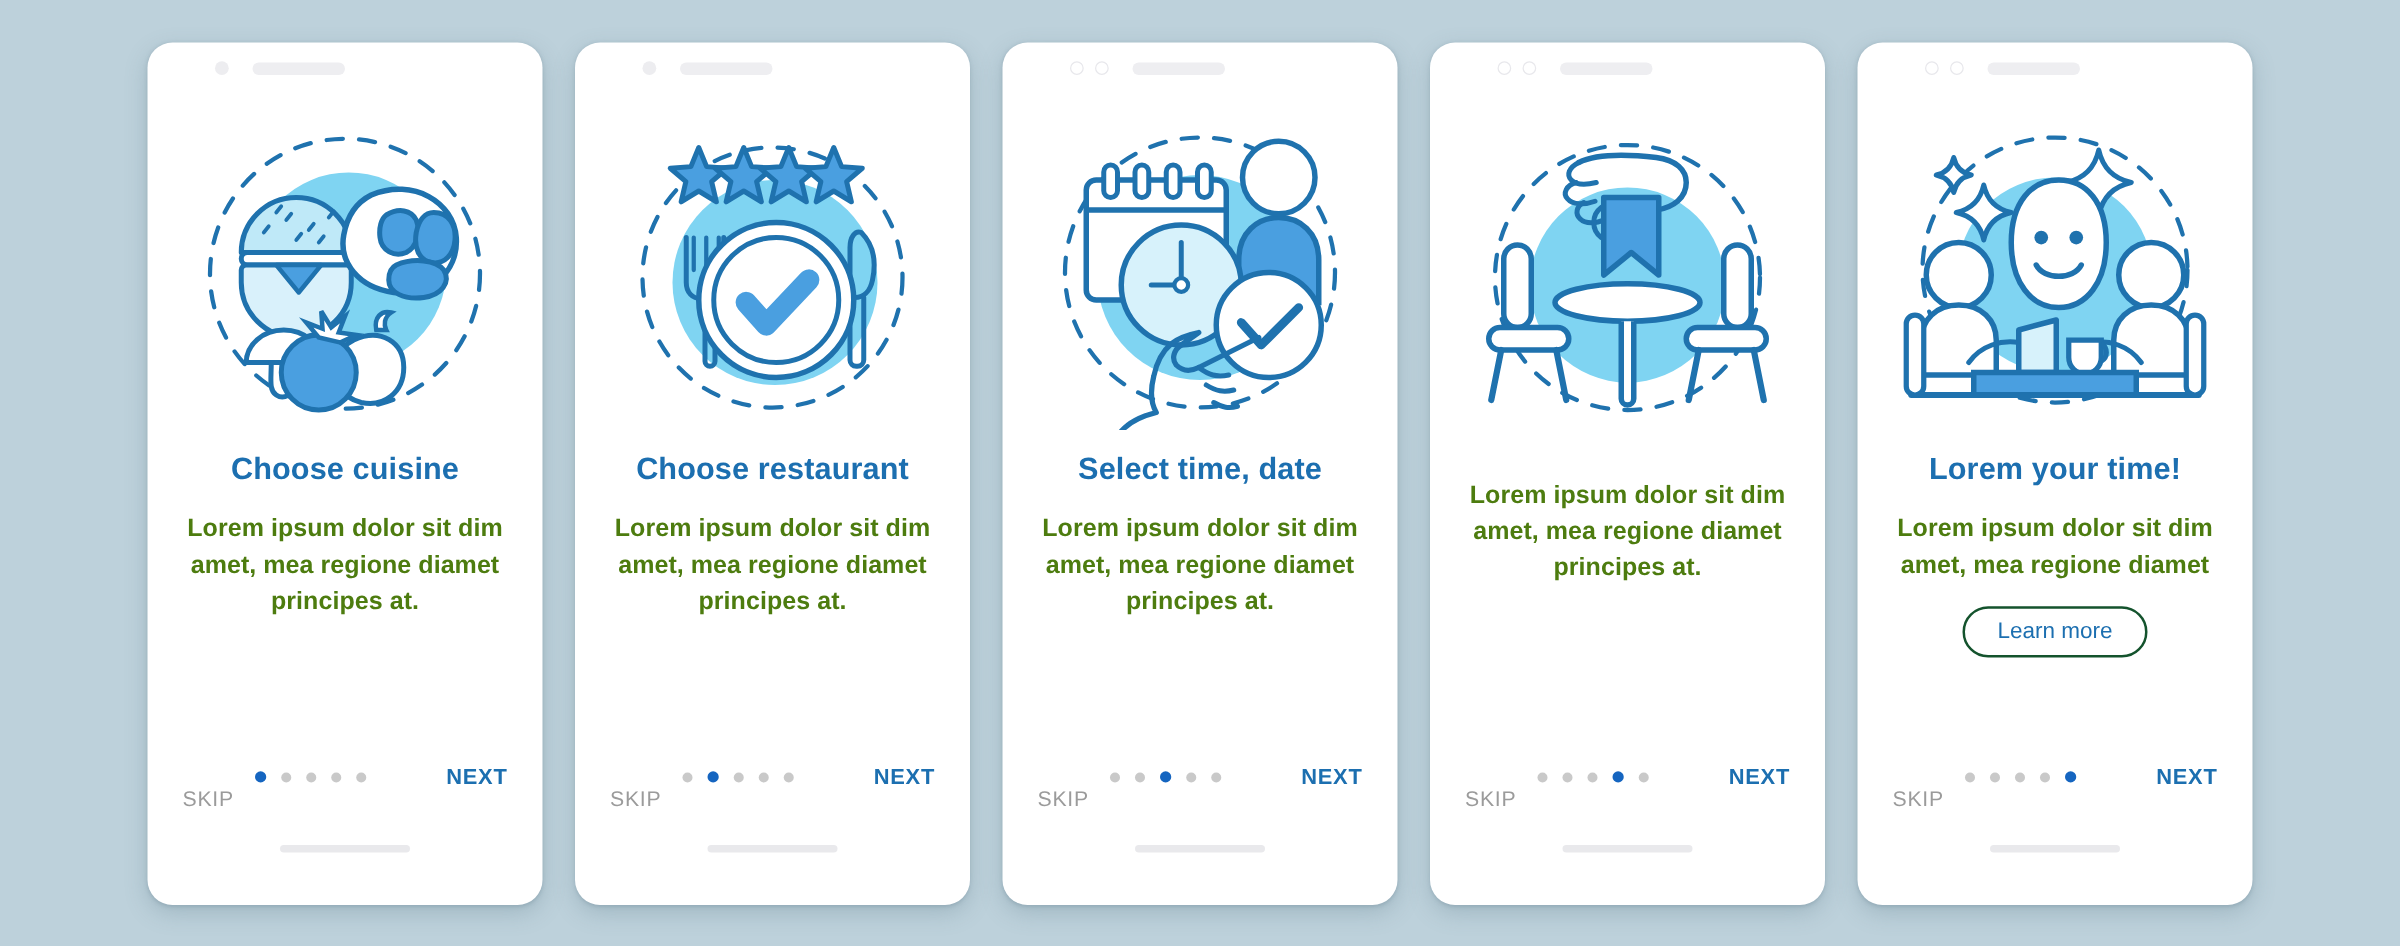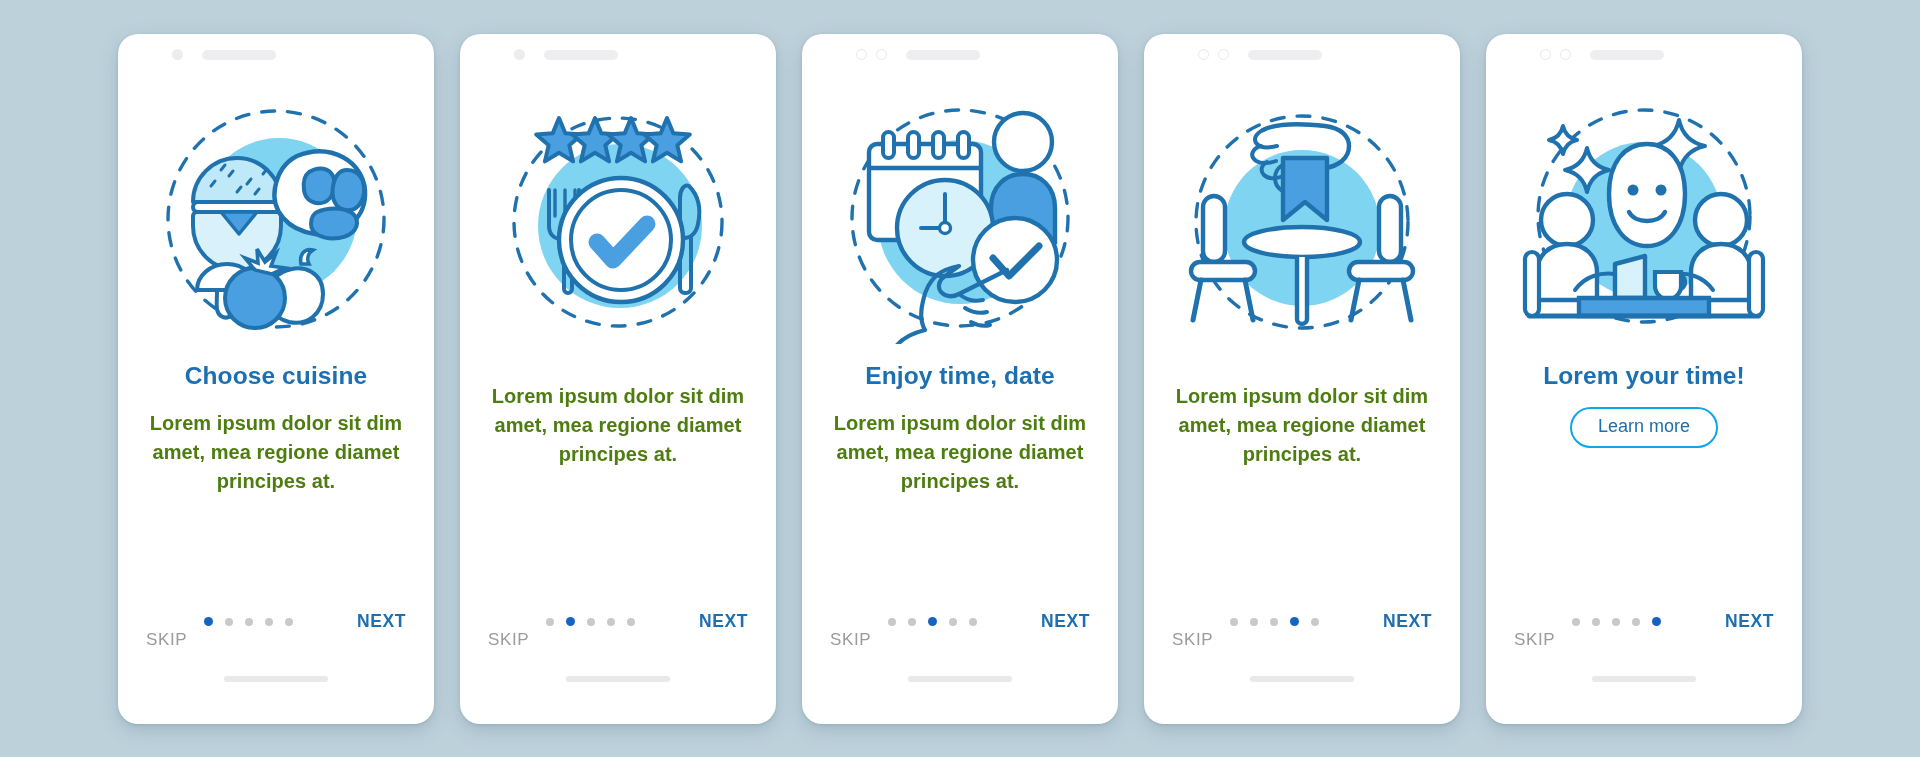--- a/index.html
+++ b/index.html
@@ -86,21 +86,21 @@
     line-height:1.45;
     text-align:center;
     margin:0;
     padding-top:20px;
     letter-spacing:.05px;
     font-weight:bold;
   }
   .learn-btn{
     margin-top:18px;
     display:inline-block;
-    border:2px solid #0ea5e9;
+    border:2px solid #14532d;
     color:#1c6fb0;
     background:transparent;
     border-radius:22px;
     font-size:18px;
     font-family:"Liberation Sans", sans-serif;
     padding:8px 26px 9px;
     cursor:pointer;
     line-height:1.1;
   }
   .spacer{flex:1 1 auto;}
@@ -215,20 +215,21 @@
             <path d="M56 96 v36 c0 8 5 13 12 13 h6 c7 0 12 -5 12 -13 v-36" stroke="#1f72ae" fill="none" stroke-width="4" stroke-linecap="round" stroke-linejoin="round"></path>
             <path d="M62 96 v26 M72 96 v26 M82 96 v26" stroke="#1f72ae" stroke-width="3.4" stroke-linecap="round"></path>
             <path d="M71 145 v50 a4 4 0 0 0 4 4 h0 a4 4 0 0 0 4 -4 v-50" stroke="#1f72ae" fill="none" stroke-width="4" stroke-linecap="round" stroke-linejoin="round"></path>
             <path d="M196 92 c10 10 12 24 9 38 c-2 10 -8 14 -14 14 h-4 v-40 c0 -8 4 -14 9 -12 z" stroke="#1f72ae" fill="none" stroke-width="4" stroke-linecap="round" stroke-linejoin="round"></path>
             <path d="M187 144 v50 a5 5 0 0 0 5 5 h1 a5 5 0 0 0 5 -5 v-50" stroke="#1f72ae" fill="none" stroke-width="4" stroke-linecap="round" stroke-linejoin="round"></path>
             <circle cx="128" cy="146" r="62" fill="#ffffff" stroke="#1f72ae" stroke-width="4.4"></circle>
             <circle cx="128" cy="146" r="50" fill="#ffffff" stroke="#1f72ae" stroke-width="4"></circle>
             <path d="M104 148 l16 18 l34 -36" stroke="#4a9fe0" stroke-width="17" fill="none" stroke-linecap="round" stroke-linejoin="round"></path>
           </svg>
         </div>
+        <h2 class="title">Choose restaurant</h2>
         <p class="desc">Lorem ipsum dolor sit dim amet, mea regione diamet principes at.</p>
         <div class="spacer"></div>
         <div class="navrow">
           <span class="skip">SKIP</span>
           <div class="dots">
             <span class="dot"></span>
             <span class="dot active"></span>
             <span class="dot"></span>
             <span class="dot"></span>
             <span class="dot"></span>
@@ -263,21 +264,21 @@
             <circle cx="188" cy="48" r="29" fill="#ffffff" stroke="#1f72ae" stroke-width="4.4"></circle>
             <circle cx="110" cy="134" r="48" fill="#d7f2fb" stroke="#1f72ae" stroke-width="4.4"></circle>
             <path d="M110 100 v34 M86 134 h24" stroke="#1f72ae" stroke-width="4" stroke-linecap="round"></path>
             <circle cx="110" cy="134" r="5.5" fill="#ffffff" stroke="#1f72ae" stroke-width="3.4"></circle>
             <circle cx="180" cy="166" r="42" fill="#ffffff" stroke="#1f72ae" stroke-width="4.4"></circle>
             <path d="M158 164 l16 18 l30 -30" stroke="#1f72ae" stroke-width="7" fill="none" stroke-linecap="round" stroke-linejoin="round"></path>
             <path d="M172 176 l-48 24 c-8 4 -14 2 -18 -2 c-4 -5 -2 -12 4 -16 l14 -10 c-10 2 -17 5 -22 9 c-7 6 -12 16 -14 26 c-3 12 -2 22 2 29 c-12 3 -22 8 -28 15" stroke="#1f72ae" fill="none" stroke-width="4.2" stroke-linecap="round" stroke-linejoin="round"></path>
             <path d="M124 200 c8 6 14 8 24 6 M130 214 c8 5 14 6 22 4 M136 228 c7 4 12 5 19 3" stroke="#1f72ae" stroke-width="4" fill="none" stroke-linecap="round"></path>
           </svg>
         </div>
-        <h2 class="title">Enjoy time, date</h2>
+        <h2 class="title">Select time, date</h2>
         <p class="desc">Lorem ipsum dolor sit dim amet, mea regione diamet principes at.</p>
         <div class="spacer"></div>
         <div class="navrow">
           <span class="skip">SKIP</span>
           <div class="dots">
             <span class="dot"></span>
             <span class="dot"></span>
             <span class="dot active"></span>
             <span class="dot"></span>
             <span class="dot"></span>
@@ -361,20 +362,21 @@
             <path d="M96 170 l30 -8 v42 h-30 z" fill="#d7f2fb" stroke="#1f72ae" stroke-width="4.4" stroke-linejoin="round"></path>
             <path d="M136 178 h26 v14 a13 13 0 0 1 -26 0 z" fill="#ffffff" stroke="#1f72ae" stroke-width="4.2"></path>
             <path d="M162 181 a8 8 0 0 1 0 14" stroke="#1f72ae" stroke-width="4" fill="none"></path>
             <path d="M60 204 h130 v18 h-130 z" fill="#4a9fe0" stroke="#1f72ae" stroke-width="4.4"></path>
             <path d="M10 222 h230" stroke="#1f72ae" stroke-width="4.8" stroke-linecap="round"></path>
             <rect x="6" y="158" width="14" height="64" rx="7" fill="#ffffff" stroke="#1f72ae" stroke-width="4.2"></rect>
             <rect x="230" y="158" width="14" height="64" rx="7" fill="#ffffff" stroke="#1f72ae" stroke-width="4.2"></rect>
           </svg>
         </div>
         <h2 class="title">Lorem your time!</h2>
+        <p class="desc">Lorem ipsum dolor sit dim amet, mea regione diamet</p>
         <button class="learn-btn">Learn more</button>
         <div class="spacer"></div>
         <div class="navrow">
           <span class="skip">SKIP</span>
           <div class="dots">
             <span class="dot"></span>
             <span class="dot"></span>
             <span class="dot"></span>
             <span class="dot"></span>
             <span class="dot active"></span>

